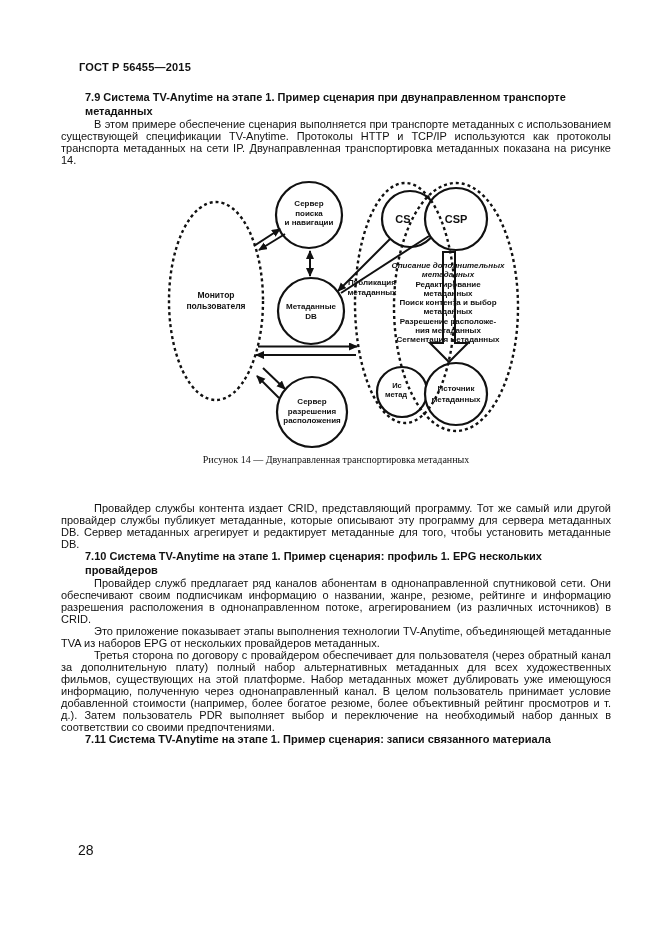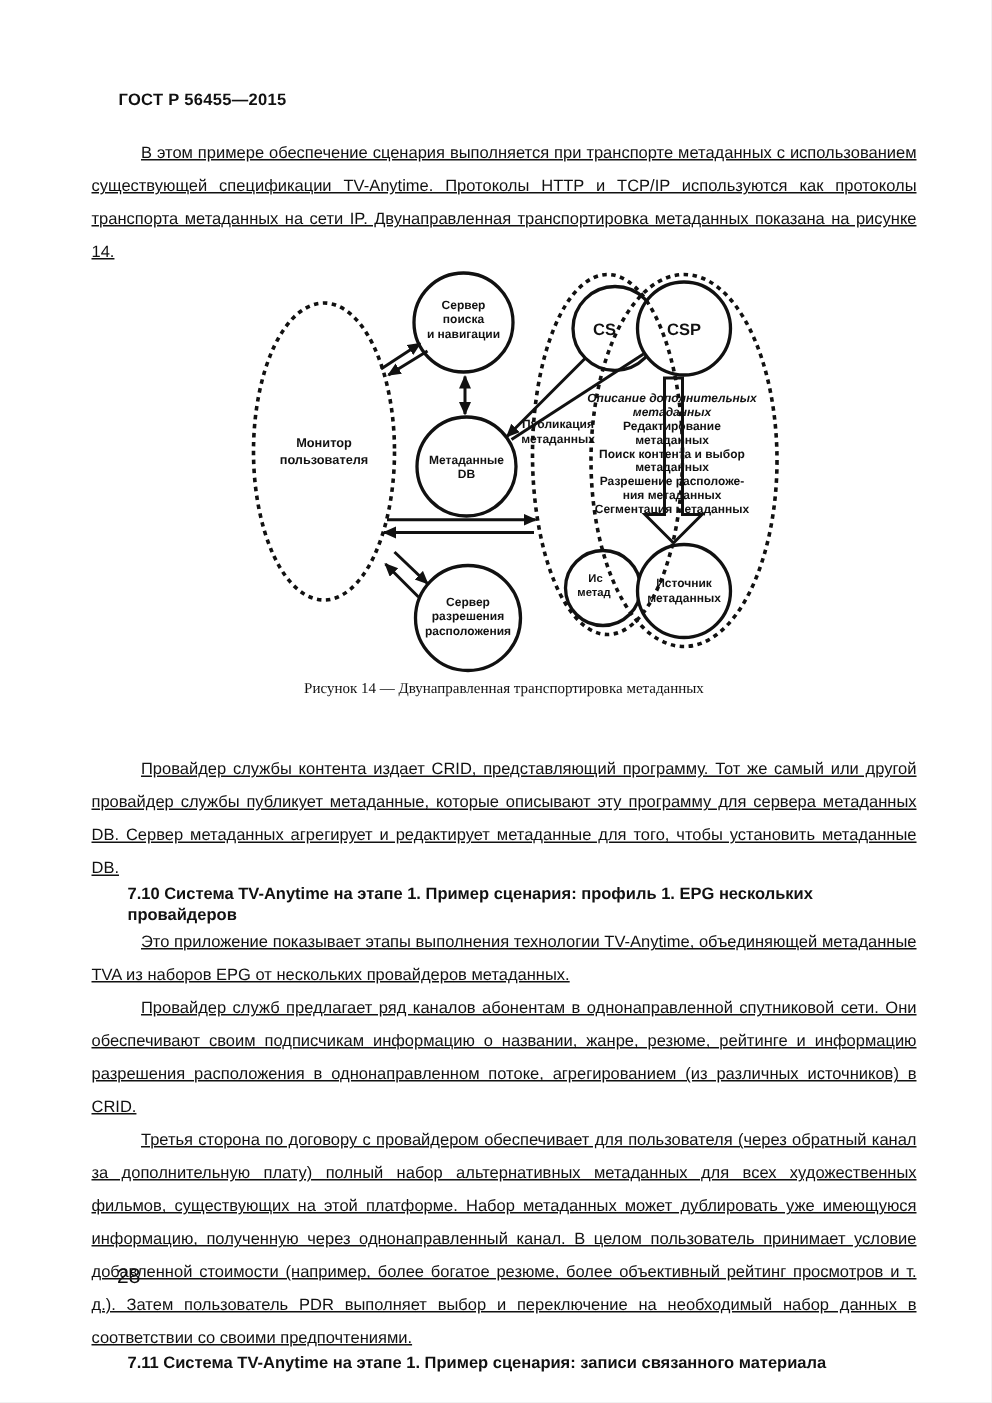--- a/index.html
+++ b/index.html
@@ -3,38 +3,39 @@
 <meta charset="utf-8">
 <style>
   html,body{margin:0;padding:0;background:#e8e8e8;}
   .page{
     position:relative;width:661px;height:935px;background:#ffffff;
     font-family:"Liberation Sans",sans-serif;color:#111;overflow:hidden;
   }
   .runhead{position:absolute;left:79px;top:61px;font-size:11px;font-weight:bold;letter-spacing:.2px;}
   .blockA{position:absolute;left:61px;top:91px;width:550px;}
   .blockB{position:absolute;left:61px;top:502px;width:550px;}
-  p.p{margin:0;font-size:11px;line-height:22px;text-align:justify;text-indent:33px;text-decoration:underline;}
+  p.p{margin:0;font-size:11px;line-height:12px;text-align:justify;text-indent:33px;}
   h2.h{margin:0;font-size:11px;line-height:13.6px;font-weight:bold;padding-left:24px;text-align:left;}
   .hA{margin-bottom:5px;}
   .h10{margin-top:9px;margin-bottom:9px;}
   .h11{margin-top:8px;margin-bottom:2px;}
   .caption{position:absolute;left:61px;top:454px;width:550px;text-align:center;font-size:10px;font-family:Liberation Serif, serif;}
   .pagenum{position:absolute;left:78px;top:842px;font-size:14px;}
   svg.diagram{position:absolute;left:140px;top:168px;}
   svg text{font-family:"Liberation Sans",sans-serif;font-weight:bold;fill:#111;}
 </style>
 </head>
 <body>
 
 <div class="page">
 
   <div class="runhead">ГОСТ Р 56455—2015</div>
 
   <div class="blockA">
+    <h2 class="h hA">7.9 Система TV-Anytime на этапе 1. Пример сценария при двунаправленном транспорте метаданных</h2>
     <p class="p">В этом примере обеспечение сценария выполняется при транспорте метаданных с использованием существующей спецификации TV-Anytime. Протоколы HTTP и TCP/IP используются как протоколы транспорта метаданных на сети IP. Двунаправленная транспортировка метаданных показана на рисунке 14.</p>
   </div>
 
   <svg class="diagram" width="410" height="298" viewBox="140 168 410 298">
     <defs>
       <marker id="ah" markerUnits="userSpaceOnUse" markerWidth="10" markerHeight="9" refX="8" refY="4" orient="auto-start-reverse">
         <path d="M0,0 L9,4 L0,8 Z" fill="#111"></path>
       </marker>
     </defs>
 
@@ -97,21 +98,21 @@
     <path d="M356,355 L256,355" stroke="#111" stroke-width="2" marker-end="url(#ah)"></path>
     <path d="M263,368 L285,389" stroke="#111" stroke-width="2" marker-end="url(#ah)"></path>
     <path d="M279,398 L257,376" stroke="#111" stroke-width="2" marker-end="url(#ah)"></path>
   </svg>
 
   <div class="caption">Рисунок 14 — Двунаправленная транспортировка метаданных</div>
 
   <div class="blockB">
     <p class="p">Провайдер службы контента издает CRID, представляющий программу. Тот же самый или другой провайдер службы публикует метаданные, которые описывают эту программу для сервера метаданных DB. Сервер метаданных агрегирует и редактирует метаданные для того, чтобы установить метаданные DB.</p>
     <h2 class="h h10">7.10 Система TV-Anytime на этапе 1. Пример сценария: профиль 1. EPG нескольких провайдеров</h2>
+    <p class="p">Провайдер служб предлагает ряд каналов абонентам в однонаправленной спутниковой сети. Они обеспечивают своим подписчикам информацию о названии, жанре, резюме, рейтинге и информацию разрешения расположения в однонаправленном потоке, агрегированием (из различных источников) в CRID.</p>
     <p class="p">Это приложение показывает этапы выполнения технологии TV-Anytime, объединяющей метаданные TVA из наборов EPG от нескольких провайдеров метаданных.</p>
-    <p class="p">Провайдер служб предлагает ряд каналов абонентам в однонаправленной спутниковой сети. Они обеспечивают своим подписчикам информацию о названии, жанре, резюме, рейтинге и информацию разрешения расположения в однонаправленном потоке, агрегированием (из различных источников) в CRID.</p>
     <p class="p">Третья сторона по договору с провайдером обеспечивает для пользователя (через обратный канал за дополнительную плату) полный набор альтернативных метаданных для всех художественных фильмов, существующих на этой платформе. Набор метаданных может дублировать уже имеющуюся информацию, полученную через однонаправленный канал. В целом пользователь принимает условие добавленной стоимости (например, более богатое резюме, более объективный рейтинг просмотров и т. д.). Затем пользователь PDR выполняет выбор и переключение на необходимый набор данных в соответствии со своими предпочтениями.</p>
     <h2 class="h h11">7.11 Система TV-Anytime на этапе 1. Пример сценария: записи связанного материала</h2>
   </div>
 
   <div class="pagenum">28</div>
 
 </div>
 
 </body></html>

